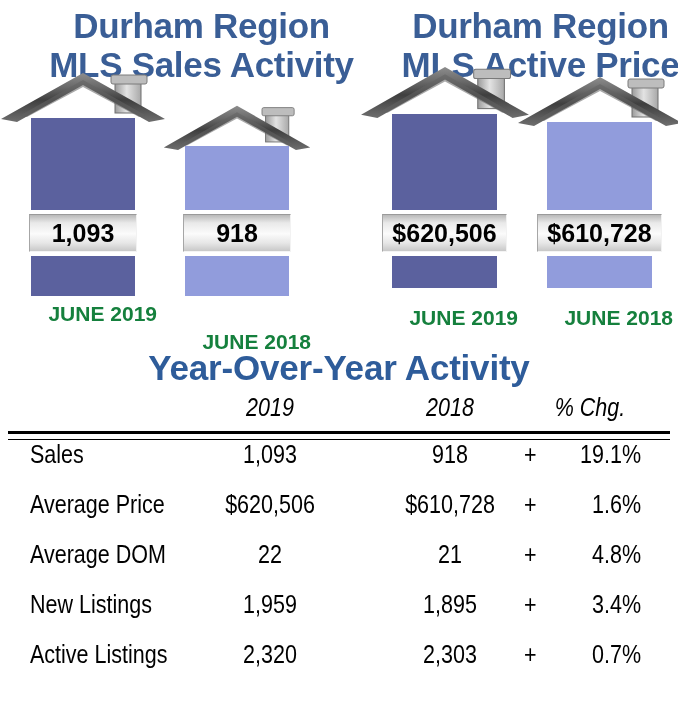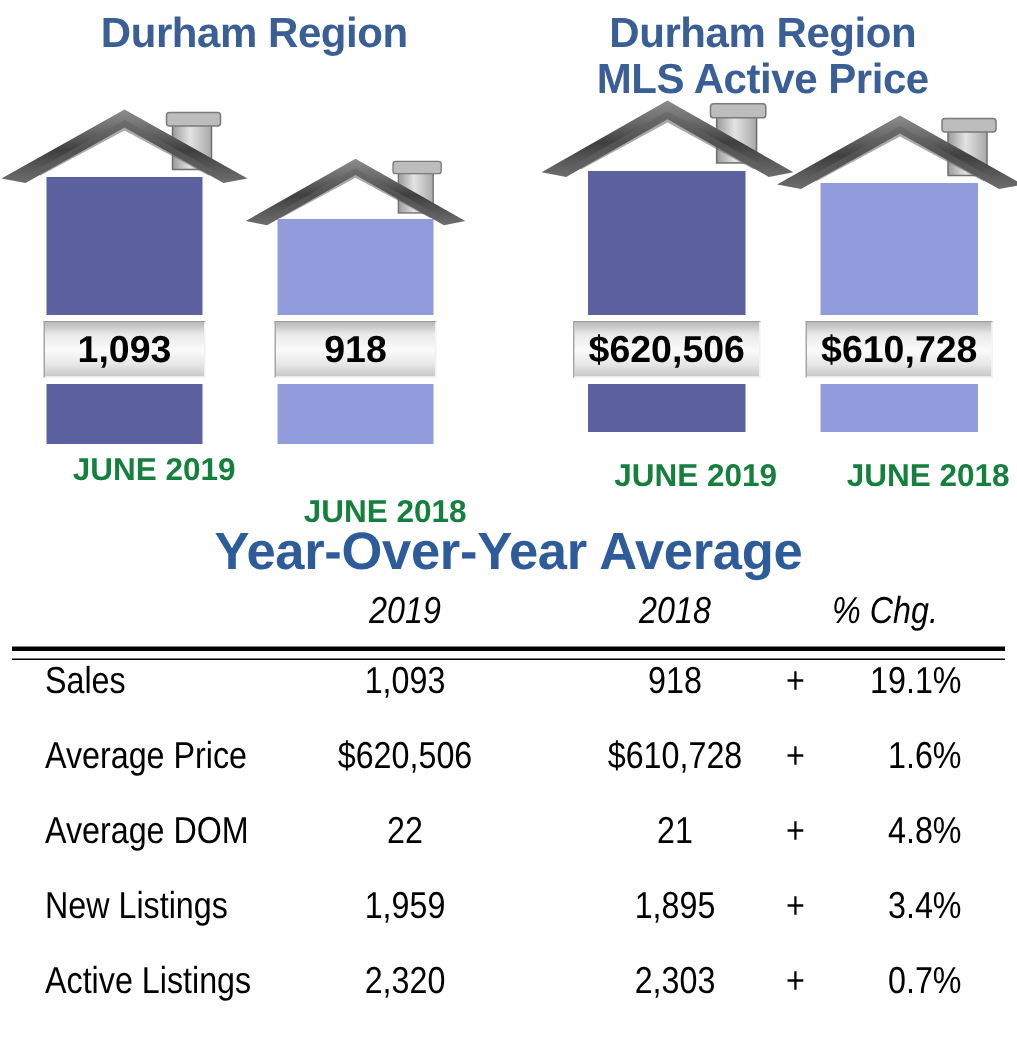--- a/index.html
+++ b/index.html
@@ -6,23 +6,24 @@
   body{
     width:678px;height:707px;background:#ffffff;
     font-family:"Liberation Sans", sans-serif;
     overflow:hidden;position:relative;
   }
   .stage{position:absolute;left:0;top:0;width:678px;height:707px;}
 
   
   .panel-title{
     position:absolute;text-align:center;
-    font-weight:bold;font-size:28px;line-height:1.12;
+    font-weight:bold;font-size:35px;line-height:1.12;
     letter-spacing:-0.3px;
     color:#3a5e96;
+    padding-left:32px;
   }
   .panel-title .ln{display:block;}
   #title-left{left:0;top:6px;width:339px;}
   #title-right{left:339px;top:6px;width:339px;}
 
   
   .house{position:absolute;}
   .house .body{
     position:absolute;left:0;bottom:0;width:100%;
   }
@@ -102,20 +103,21 @@
   .row .c-sign{left:524px;transform-origin:left top;}
   .row .c-pct{left:548px;width:100px;text-align:right;}
 </style>
 </head>
 <body>
 
 <div class="stage">
 
   <div class="panel-title" id="title-left">
     <span class="ln">Durham Region</span>
+    <span class="ln">MLS Sales Activity</span>
   </div>
   <div class="panel-title" id="title-right">
     <span class="ln">Durham Region</span>
     <span class="ln">MLS Active Price</span>
   </div>
 
   <div class="house" id="house-sales-2019" style="left:31px;top:118px;width:104px;height:178px;">
     <div class="body" style="height:178px;background:#5b619e;"></div>
     <div class="roof" style="top:-47px;">
       <svg width="168" height="52" viewBox="0 0 168 52">
@@ -240,21 +242,21 @@
       </svg>
     </div>
     <div class="plaque" style="left:-14px;top:88px;width:133px;height:46px;">
       <div class="inner">
           <span class="val" style="font-size:25px;">$610,728</span>
         </div>
     </div>
     <div class="caption" style="left:-22px;top:184px;width:148px;">JUNE 2018</div>
   </div>
 
-  <div id="summary-heading">Year-Over-Year Average</div>
+  <div id="summary-heading">Year-Over-Year Activity</div>
 
   <div class="tbl">
 
     <div class="colhead">
       <span id="ch-2019">2019</span>
       <span id="ch-2018">2018</span>
       <span id="ch-chg">% Chg.</span>
       <div class="rule"></div>
     </div>
 

